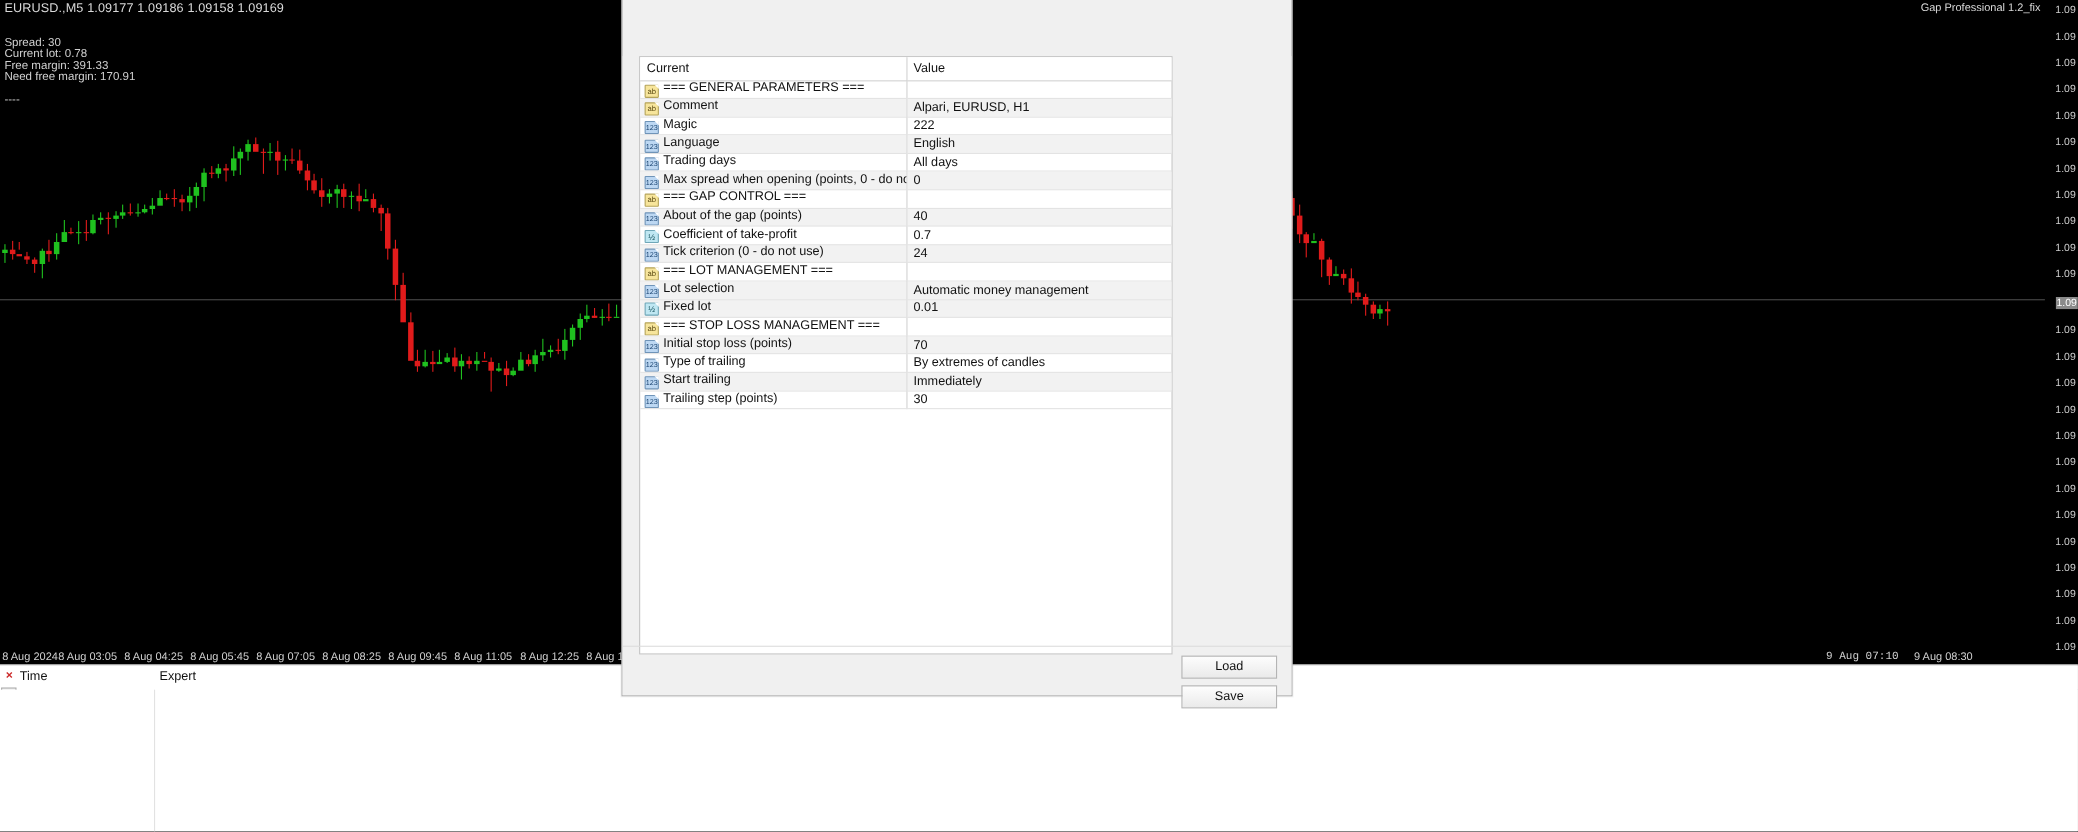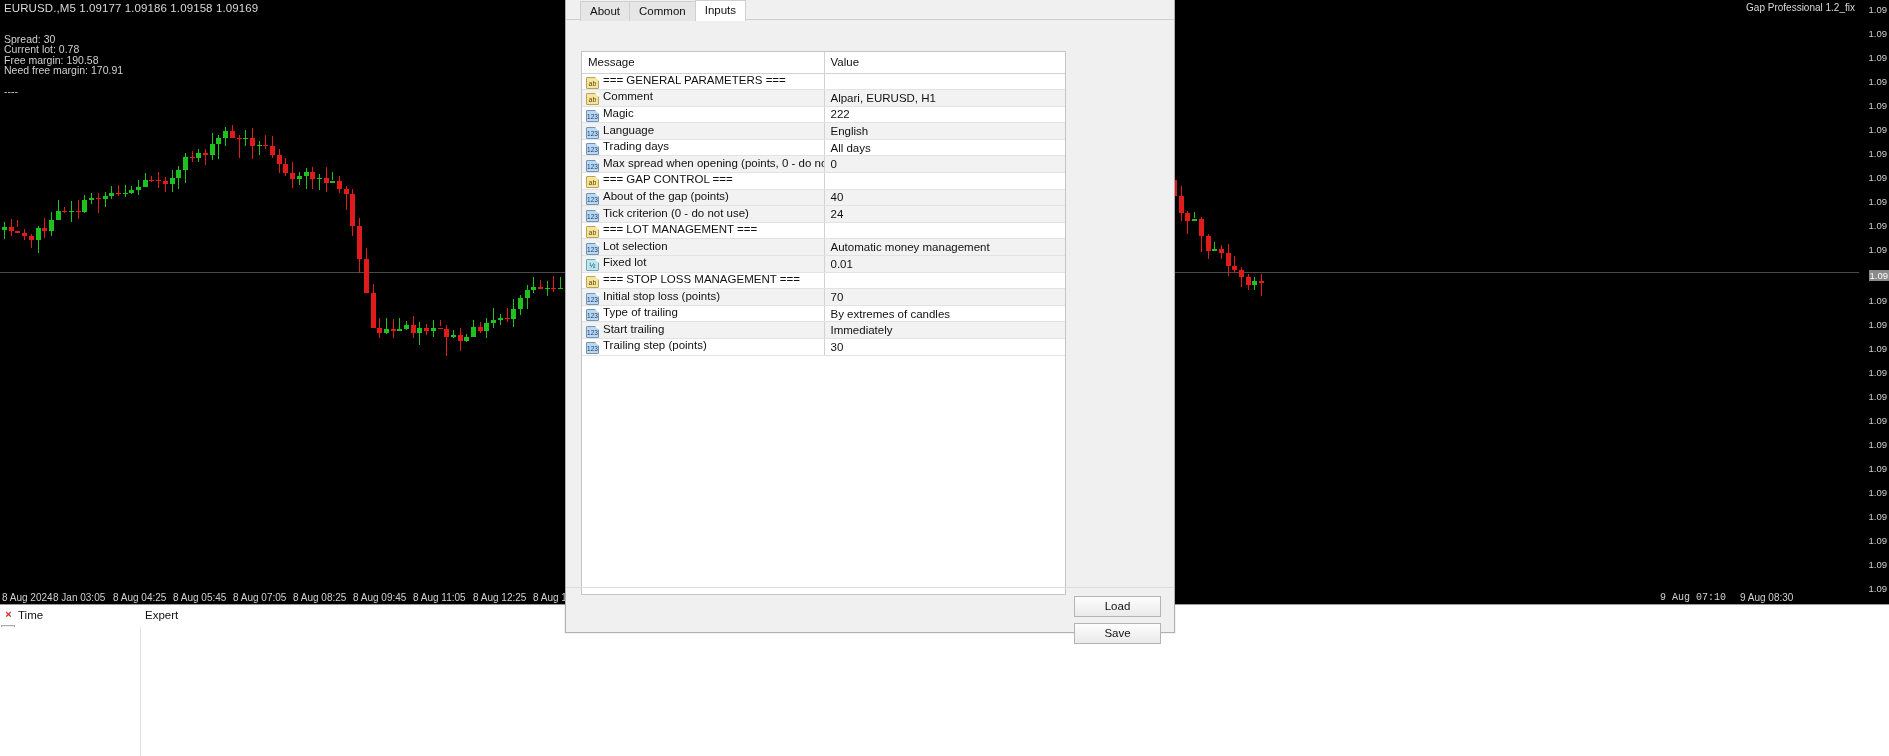--- a/index.html
+++ b/index.html
@@ -174,21 +174,21 @@
 </head>
 <body>
 
 <div id="root">
 
   <div class="chart-area">
     <div class="chart-header">EURUSD.,M5  1.09177 1.09186 1.09158 1.09169</div>
     <div class="chart-info">
       <div>Spread: 30</div>
       <div>Current lot: 0.78</div>
-      <div>Free margin: 190.58</div>
+      <div>Free margin: 391.33</div>
       <div>Need free margin: 170.91</div>
     </div>
     <div class="chart-dashes">----</div>
 
     <div class="hline h1"></div>
     <div class="hline h2"></div>
 
     <div class="chart-label-right">Gap Professional 1.2_fix</div>
 
     <div id="candles">
@@ -609,21 +609,21 @@
         <div class="pv" style="top: 487px;">1.09</div>
         <div class="pv" style="top: 511px;">1.09</div>
         <div class="pv" style="top: 535px;">1.09</div>
         <div class="pv" style="top: 559px;">1.09</div>
         <div class="pv" style="top: 583px;">1.09</div>
         <div class="pv sel" style="top: 270px;">1.09</div>
       </div>
 
     <div class="time-axis" id="time-axis">
         <span style="left: 2px;">8 Aug 2024</span>
-        <span style="left: 53px;">8 Jan 03:05</span>
+        <span style="left: 53px;">8 Aug 03:05</span>
         <span style="left: 113px;">8 Aug 04:25</span>
         <span style="left: 173px;">8 Aug 05:45</span>
         <span style="left: 233px;">8 Aug 07:05</span>
         <span style="left: 293px;">8 Aug 08:25</span>
         <span style="left: 353px;">8 Aug 09:45</span>
         <span style="left: 413px;">8 Aug 11:05</span>
         <span style="left: 473px;">8 Aug 12:25</span>
         <span style="left: 533px;">8 Aug 13:45</span>
         <span style="left: 593px;">8 Aug 15</span>
         <span style="left: 1660px; font-family: Liberation Mono, monospace;">9 Aug 07:10</span>
@@ -639,33 +639,32 @@
     </div>
     <div class="term-tabicon"></div>
     <div class="term-grid">
       <div class="term-vline" style="left:140px"></div>
     </div>
   </div>
 
   <div class="dialog">
 
 
-    <div class="tabstrip" id="tabstrip"><div class="tab">About</div><div class="tab">Common</div><div class="tab active">Inputs</div></div>
 
     <div class="dlg-body">
 
       <div class="table-wrap">
         <table class="tbl">
           <colgroup>
               <col class="c-var">
               <col class="c-val">
             </colgroup>
           <thead>
             <tr>
-              <th>Message</th>
+              <th>Current</th>
               <th>Value</th>
             </tr>
           </thead>
           <tbody id="tbody">
               <tr class="">
                 <td><span class="vicon t-str">ab</span><span>=== GENERAL PARAMETERS ===</span></td>
                 <td></td>
               </tr>
               <tr class="alt">
                 <td><span class="vicon t-str">ab</span><span>Comment</span></td>
@@ -688,20 +687,24 @@
                 <td>0</td>
               </tr>
               <tr class="">
                 <td><span class="vicon t-str">ab</span><span>=== GAP CONTROL ===</span></td>
                 <td></td>
               </tr>
               <tr class="alt">
                 <td><span class="vicon t-int">123</span><span>About of the gap (points)</span></td>
                 <td>40</td>
               </tr>
+              <tr class="">
+                <td><span class="vicon t-flt">½</span><span>Coefficient of take-profit</span></td>
+                <td>0.7</td>
+              </tr>
               <tr class="alt">
                 <td><span class="vicon t-int">123</span><span>Tick criterion (0 - do not use)</span></td>
                 <td>24</td>
               </tr>
               <tr class="">
                 <td><span class="vicon t-str">ab</span><span>=== LOT MANAGEMENT ===</span></td>
                 <td></td>
               </tr>
               <tr class="alt">
                 <td><span class="vicon t-int">123</span><span>Lot selection</span></td>

